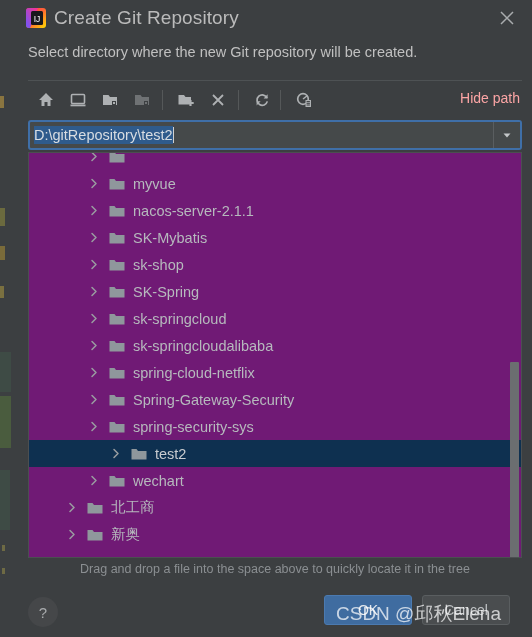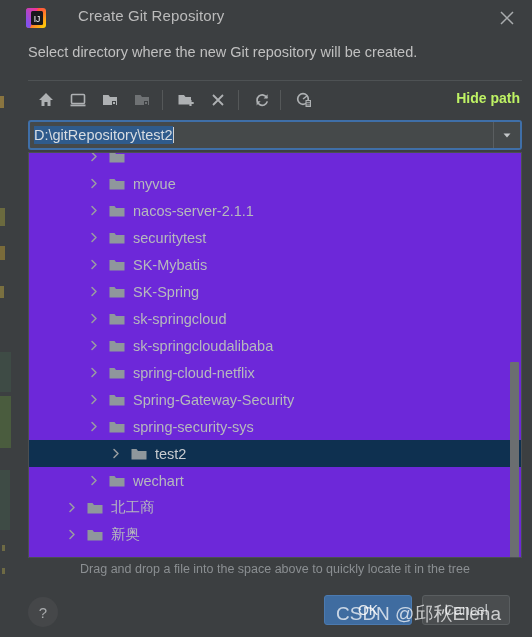--- a/index.html
+++ b/index.html
@@ -22,47 +22,47 @@
   .ide-strip .g7{position:absolute;left:0;top:470px;width:10px;height:60px;background:#3e4b45;}
   .ide-strip .g8{position:absolute;left:2px;top:545px;width:3px;height:6px;background:#6e6a44;}
   .ide-strip .g9{position:absolute;left:2px;top:568px;width:3px;height:6px;background:#6e6a44;}
 
   
   .dialog{position:absolute;left:18px;top:0;width:514px;height:637px;background:#3c3f41;}
 
   
   .titlebar{position:relative;height:36px;}
   .app-icon{position:absolute;left:8px;top:8px;width:20px;height:20px;}
-  .title{position:absolute;left:36px;top:7px;font-size:15px;color:#bbbbbb;letter-spacing:.1px;margin-left:24px;}
+  .title{position:absolute;left:36px;top:7px;font-size:19px;color:#bbbbbb;letter-spacing:.1px;}
   .close-btn{position:absolute;right:14px;top:7px;width:22px;height:22px;cursor:pointer;}
   .close-btn svg{display:block;}
 
   
   .subtitle{position:absolute;left:10px;top:44px;font-size:14.5px;color:#c0c0c0;}
   .divider{position:absolute;left:10px;top:80px;width:494px;height:1px;background:#4e5254;}
 
   
   .toolbar{position:absolute;left:10px;top:84px;width:494px;height:32px;}
   .tb-btn{position:absolute;top:2px;width:28px;height:28px;display:flex;align-items:center;justify-content:center;cursor:pointer;border-radius:3px;}
   .tb-sep{position:absolute;top:6px;width:1px;height:20px;background:#555859;}
-  .hide-path{position:absolute;right:2px;top:6px;font-size:14px;color:#bef264;cursor:pointer;font-weight:bold;}
+  .hide-path{position:absolute;right:2px;top:6px;font-size:14px;color:#fca5a5;cursor:pointer;}
 
   
   .pathrow{position:absolute;left:10px;top:120px;width:494px;height:30px;
            border:2px solid #3f6fa8;border-radius:3px;box-sizing:border-box;background:#45494a;}
   .path-input{position:absolute;left:0;top:0;right:28px;height:26px;line-height:26px;
               padding-left:4px;font-size:14.5px;color:#c6c6c6;white-space:nowrap;overflow:hidden;}
   .path-input .sel{background:#2f5b8c;color:#d8dde2;padding:1px 0;}
   .caret{display:inline-block;width:1px;height:16px;background:#d0d0d0;vertical-align:-3px;margin-left:0;}
   .path-drop{position:absolute;right:0;top:0;width:26px;height:26px;background:#45494a;
              border-left:1px solid #5a5e60;display:flex;align-items:center;justify-content:center;cursor:pointer;}
 
   
   .treepanel{position:absolute;left:10px;top:152px;width:494px;height:406px;
-             background:#6d28d9;border:1px solid #4b4f51;box-sizing:border-box;overflow:hidden;}
+             background:#701a75;border:1px solid #4b4f51;box-sizing:border-box;overflow:hidden;}
   .tree{position:absolute;left:0;top:-10px;width:100%;}
   .row{position:relative;height:27px;display:flex;align-items:center;cursor:pointer;}
   .row.selected{background:#0e3050;}
   .chev{width:14px;height:14px;flex:0 0 14px;display:flex;align-items:center;justify-content:center;}
   .folder{width:16px;height:14px;flex:0 0 16px;margin-left:8px;}
   .rowlabel{margin-left:8px;font-size:14.5px;color:#b6b9bd;white-space:nowrap;}
   .row.selected .rowlabel{color:#c9ccd0;}
 
   
   .scrolltrack{position:absolute;right:1px;top:1px;width:10px;bottom:1px;}
@@ -255,32 +255,32 @@
           </div>
           <div class="row" style="padding-left: 58px;">
             <span class="chev">
               <svg width="10" height="11" viewBox="0 0 10 11">
                 <path d="M3 1.5 L7 5.5 L3 9.5" fill="none" stroke="#9a9ea1" stroke-width="1.5" stroke-linecap="round" stroke-linejoin="round"></path>
               </svg>
             </span>
             <span class="folder"><svg width="16" height="14" viewBox="0 0 16 14">
                 <path d="M0.5 2 L5.5 2 L7 4 L15.5 4 L15.5 12.5 L0.5 12.5 Z" fill="#8f979c"></path>
               </svg></span>
-            <span class="rowlabel">securitytest</span>
-          </div>
-          <div class="row" style="padding-left: 58px;">
-            <span class="chev">
-              <svg width="10" height="11" viewBox="0 0 10 11">
-                <path d="M3 1.5 L7 5.5 L3 9.5" fill="none" stroke="#9a9ea1" stroke-width="1.5" stroke-linecap="round" stroke-linejoin="round"></path>
-              </svg>
-            </span>
-            <span class="folder"><svg width="16" height="14" viewBox="0 0 16 14">
-                <path d="M0.5 2 L5.5 2 L7 4 L15.5 4 L15.5 12.5 L0.5 12.5 Z" fill="#8f979c"></path>
-              </svg></span>
             <span class="rowlabel">SK-Mybatis</span>
+          </div>
+          <div class="row" style="padding-left: 58px;">
+            <span class="chev">
+              <svg width="10" height="11" viewBox="0 0 10 11">
+                <path d="M3 1.5 L7 5.5 L3 9.5" fill="none" stroke="#9a9ea1" stroke-width="1.5" stroke-linecap="round" stroke-linejoin="round"></path>
+              </svg>
+            </span>
+            <span class="folder"><svg width="16" height="14" viewBox="0 0 16 14">
+                <path d="M0.5 2 L5.5 2 L7 4 L15.5 4 L15.5 12.5 L0.5 12.5 Z" fill="#8f979c"></path>
+              </svg></span>
+            <span class="rowlabel">sk-shop</span>
           </div>
           <div class="row" style="padding-left: 58px;">
             <span class="chev">
               <svg width="10" height="11" viewBox="0 0 10 11">
                 <path d="M3 1.5 L7 5.5 L3 9.5" fill="none" stroke="#9a9ea1" stroke-width="1.5" stroke-linecap="round" stroke-linejoin="round"></path>
               </svg>
             </span>
             <span class="folder"><svg width="16" height="14" viewBox="0 0 16 14">
                 <path d="M0.5 2 L5.5 2 L7 4 L15.5 4 L15.5 12.5 L0.5 12.5 Z" fill="#8f979c"></path>
               </svg></span>

